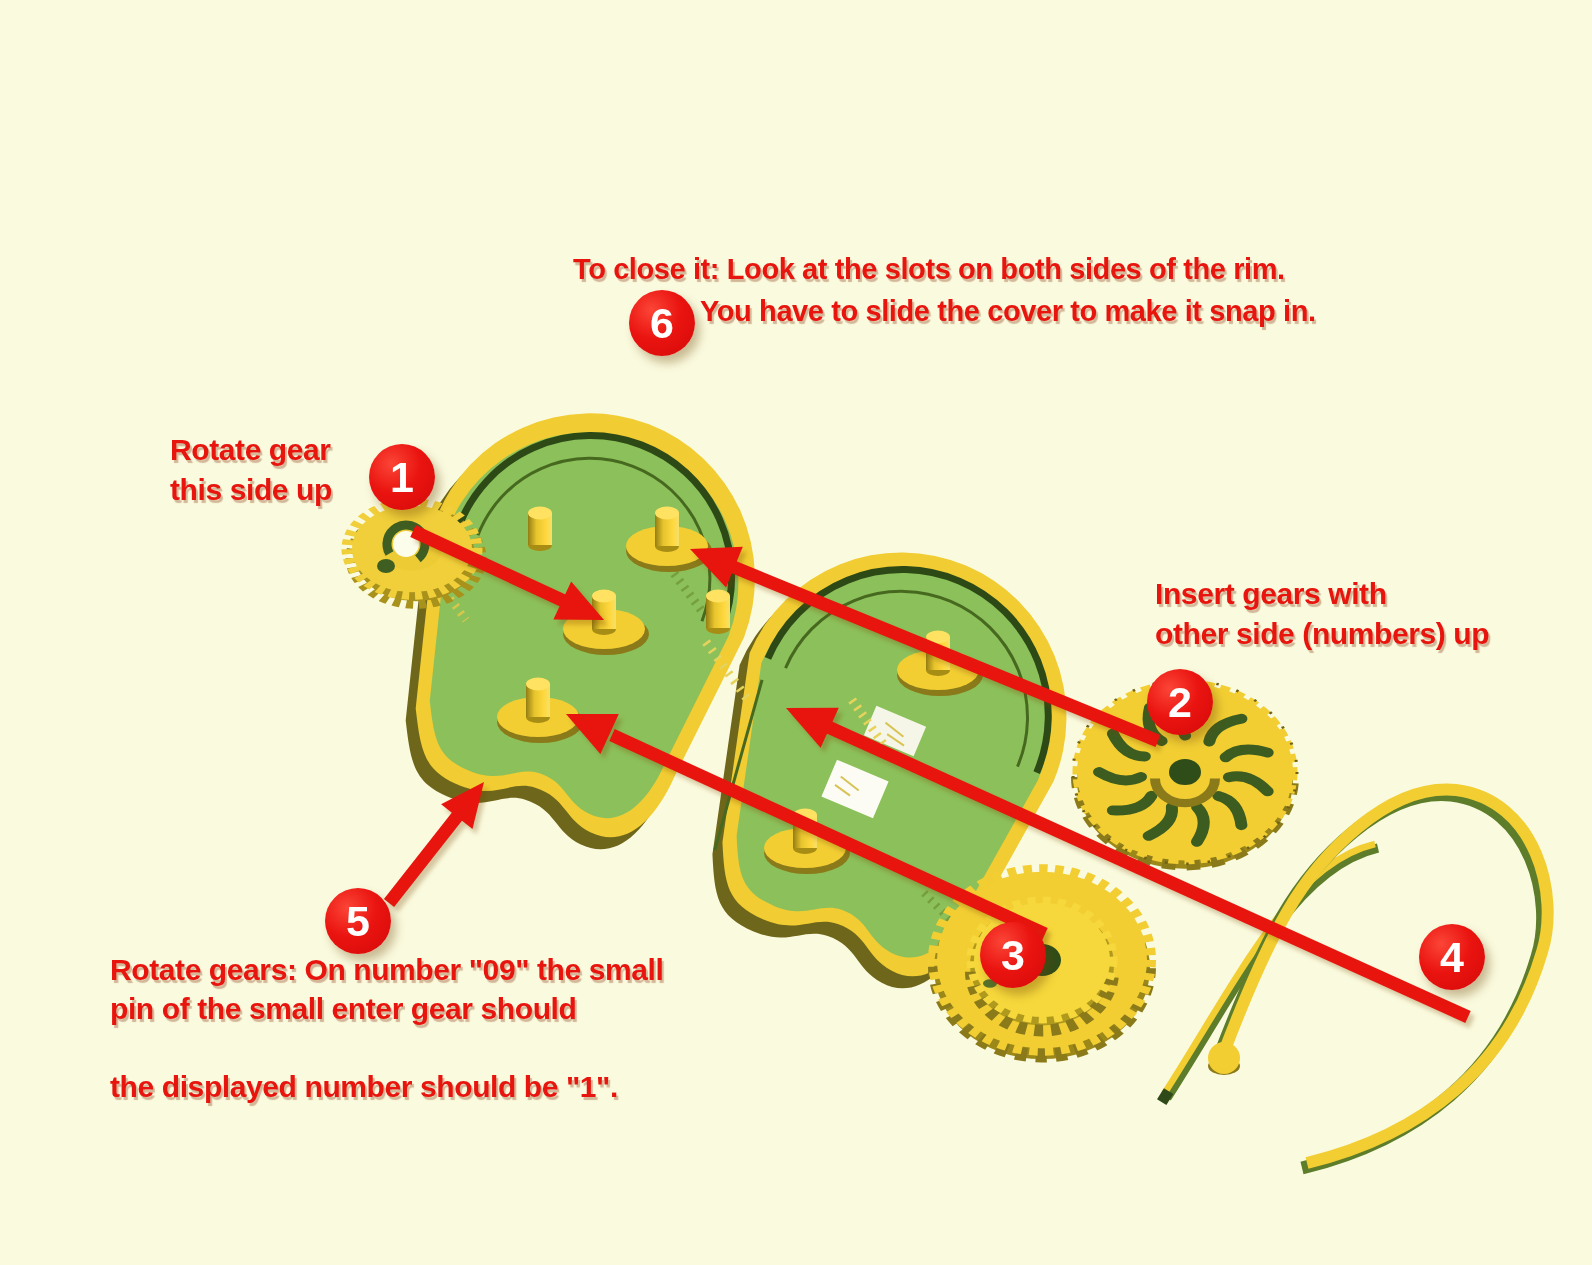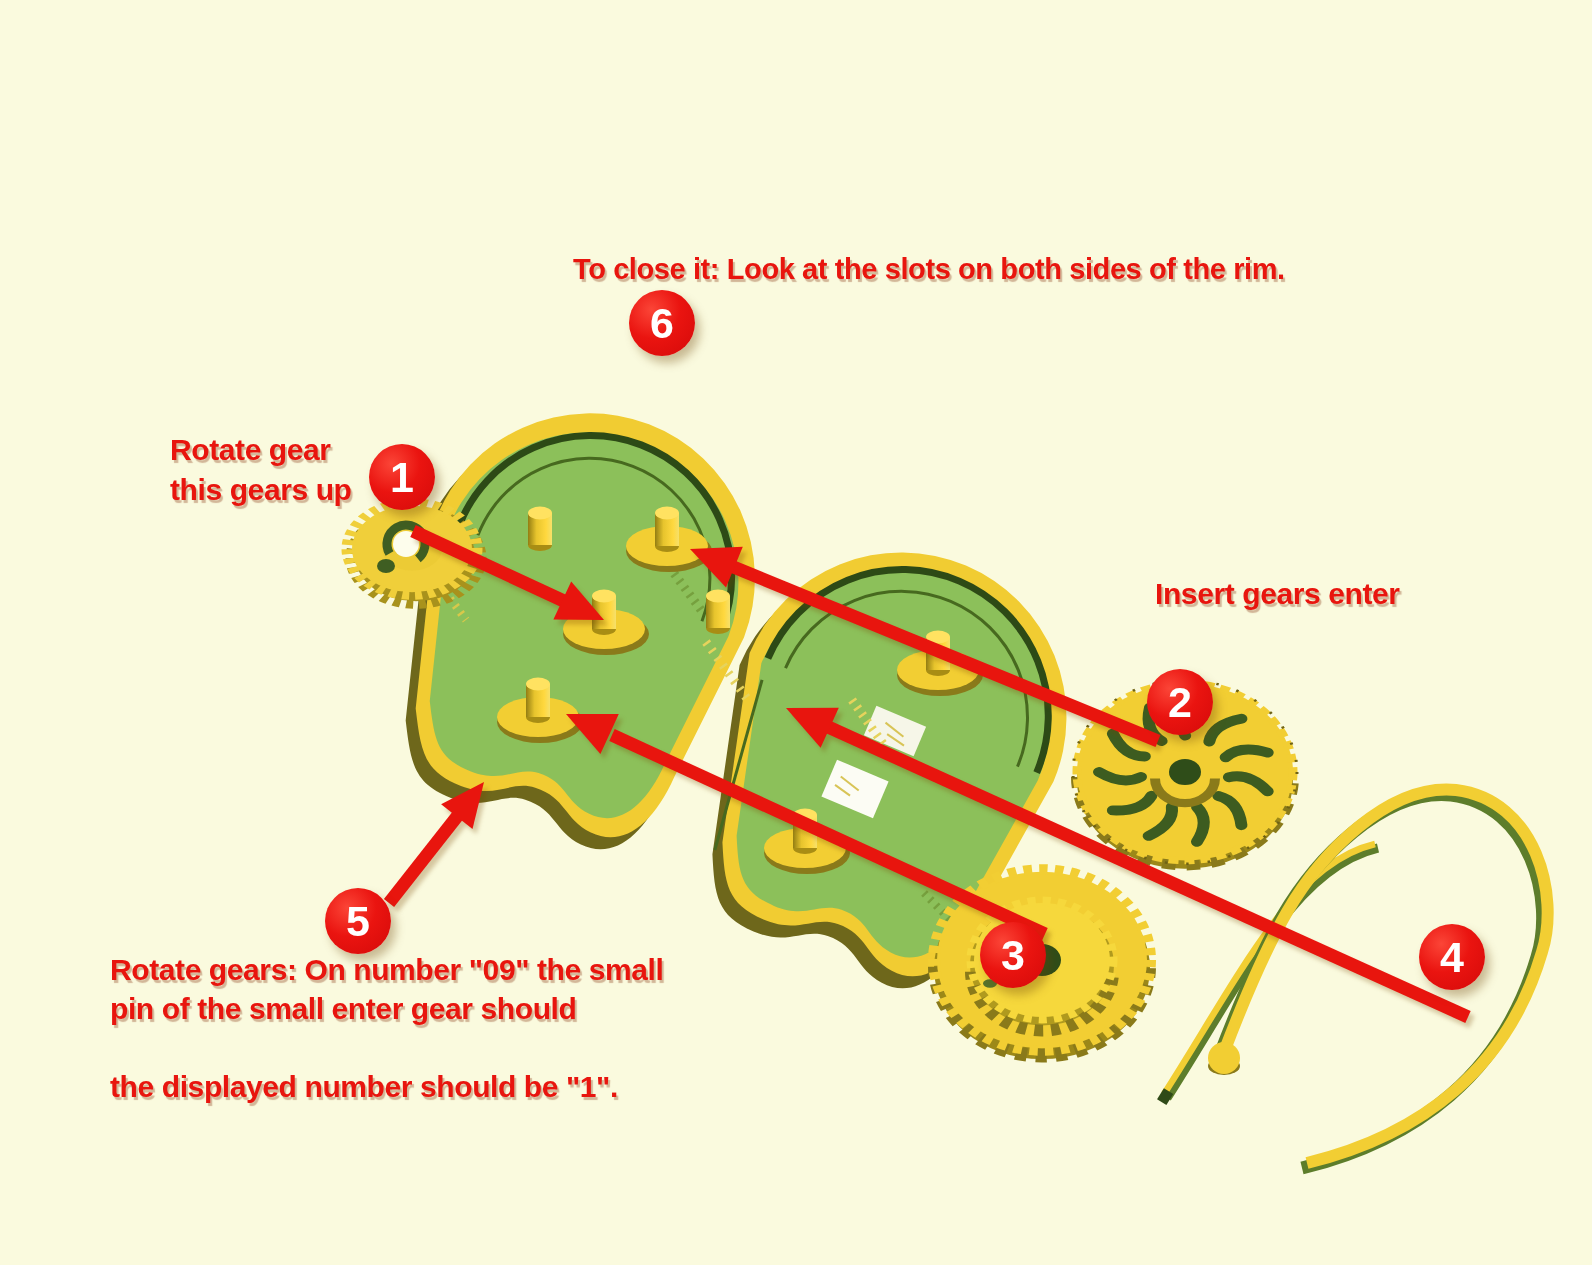--- a/index.html
+++ b/index.html
@@ -207,25 +207,27 @@
       <polygon points="786,708 838.8,707.8 820.6,747.8" fill="#e8150e"></polygon>
     </g>
     <g>
       <line x1="389" y1="903" x2="459" y2="814" stroke="#e8150e" stroke-width="13"></line>
       <polygon points="484,782 472.5,829 441.1,804.3" fill="#e8150e"></polygon>
     </g>
   </g>
 </svg>
 
   <div class="lbl small" style="left:573px;top:251px">To close it: Look at the slots on both sides of the rim.</div>
+  <div class="lbl small" style="left:700px;top:293px">You have to slide the cover to make it snap in.</div>
 
   <div class="lbl" style="left:170px;top:432px">Rotate gear</div>
-  <div class="lbl" style="left:170px;top:472px">this gears up</div>
-
-  <div class="lbl" style="left:1155px;top:576px">Insert gears enter</div>
+  <div class="lbl" style="left:170px;top:472px">this side up</div>
+
+  <div class="lbl" style="left:1155px;top:576px">Insert gears with</div>
+  <div class="lbl" style="left:1155px;top:616px">other side (numbers) up</div>
 
   <div class="lbl" style="left:110px;top:952px">Rotate gears: On number "09" the small</div>
   <div class="lbl" style="left:110px;top:991px">pin of the small enter gear should</div>
   <div class="lbl" style="left:110px;top:1069px">the displayed number should be "1".</div>
 
   <div class="badge" style="left:369px;top:444px">1</div>
   <div class="badge" style="left:1147px;top:669px">2</div>
   <div class="badge" style="left:980px;top:922px">3</div>
   <div class="badge" style="left:1419px;top:924px">4</div>
   <div class="badge" style="left:325px;top:888px">5</div>

